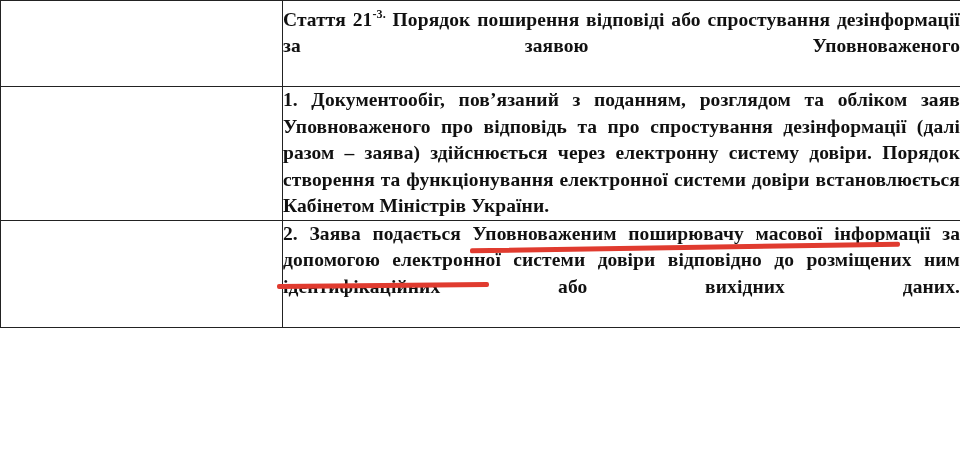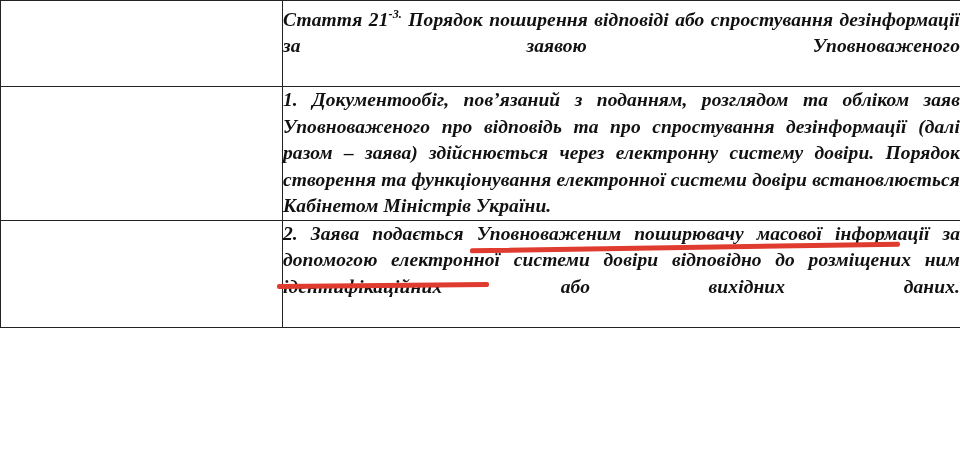--- a/index.html
+++ b/index.html
@@ -88,21 +88,20 @@
     left: 0;
     top: 0;
     width: 960px;
     height: 466px;
     z-index: 5;
   }
   #page-root {
     position: relative;
     width: 948px;
     height: 466px;
-    font-style: italic;
   }
 </style>
 </head>
 <body>
 
 <div id="page-root">
 
   <table id="doc-table">
     <tbody>
       <tr class="row-heading">

